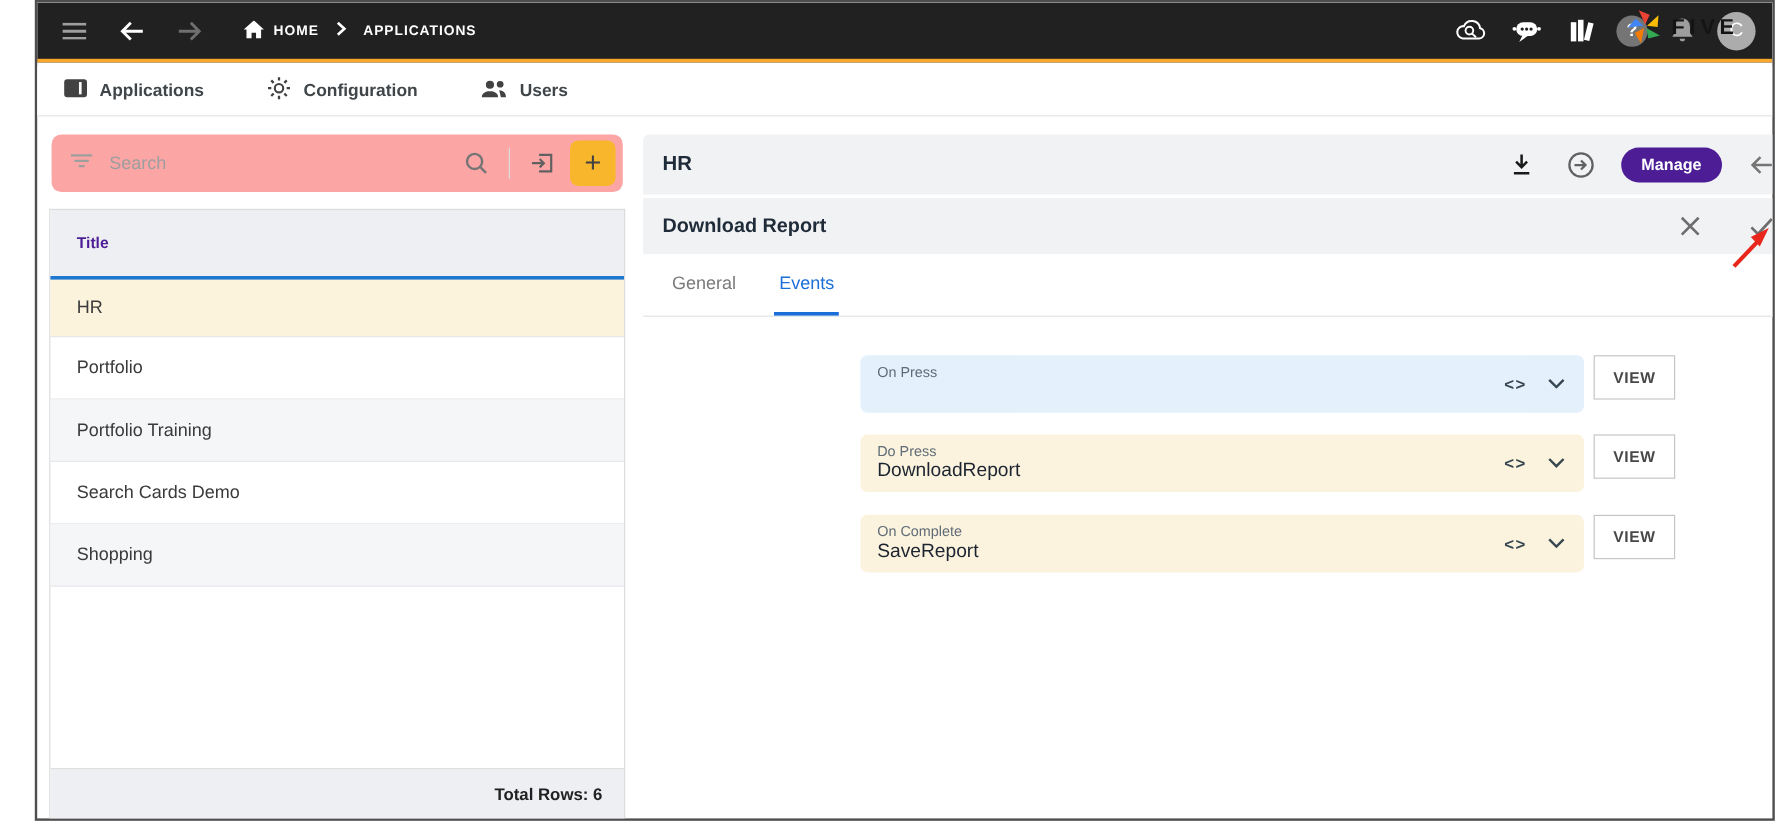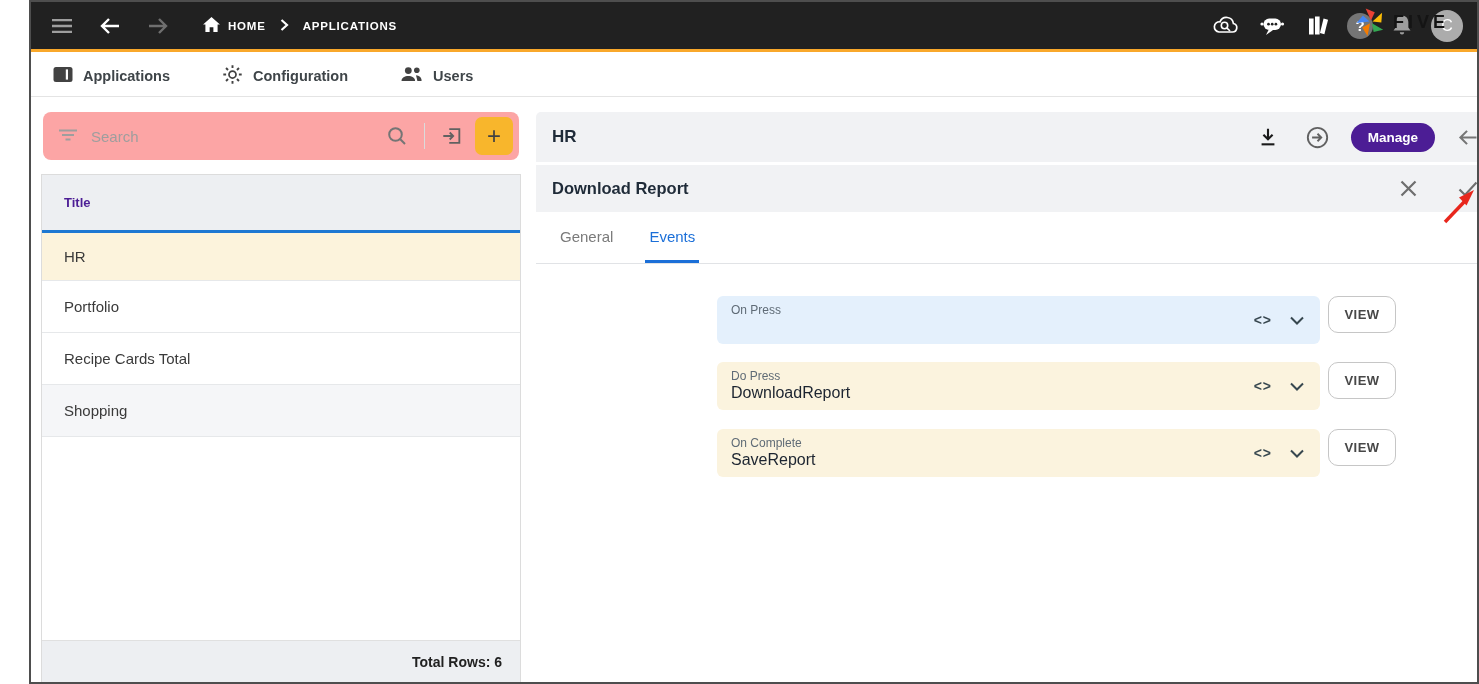--- a/index.html
+++ b/index.html
@@ -72,21 +72,21 @@
 
   .field { position:absolute; left:181px; width:603px; height:48px; border-radius:6px;
            padding:7px 14px; cursor:pointer; }
   .field .flabel { font-size:12px; color:#5F6B76; line-height:14px; }
   .field .fvalue { font-size:16px; color:#1C2430; line-height:20px; }
   .field-blue { background:#E4F0FC; }
   .field-cream { background:#FBF3DE; }
   .field-icons { position:absolute; right:16px; top:0; height:100%; display:flex; align-items:center; gap:18px; }
   .code-glyph { font-size:14px; font-weight:700; color:#37474F; letter-spacing:1px; }
   .view-btn { position:absolute; left:792px; width:68px; height:37px; background:#fff;
-              border:1px solid #C6C6C6; border-radius:10px; font-size:13px; font-weight:700;
+              border:1px solid #C6C6C6; border-radius:0; font-size:13px; font-weight:700;
               letter-spacing:.5px; color:#484848; cursor:pointer; }
 
   .scroll-strip { position:absolute; left:1462px; top:110px; bottom:4px; width:6px;
                   background:#ECECEC; border-radius:3px; }
   .annotation-arrow { position:absolute; left:1404px; top:184px; pointer-events:none; }
 </style>
 </head>
 <body>
 
 <div class="frame">
@@ -237,21 +237,22 @@
           <path d="M2.5 12h10.5M9.5 8.2l3.8 3.8-3.8 3.8" fill="none" stroke="#616161" stroke-width="2"></path>
         </svg>
     </span>
     <button class="add-btn">+</button>
   </div>
 
   <div class="list-table">
     <div class="list-header">Title</div>
     <div class="row selected">HR</div>
     <div class="row">Portfolio</div>
-    <div class="row">Recipe Cards Total</div>
+    <div class="row alt">Portfolio Training</div>
+    <div class="row">Search Cards Demo</div>
     <div class="row alt">Shopping</div>
     <div class="list-footer">Total Rows: 6</div>
   </div>
 
   <div class="right-panel">
 
     <div class="record-header">
       <span class="record-title">HR</span>
       <div class="record-actions">
         <span class="iconbtn">

